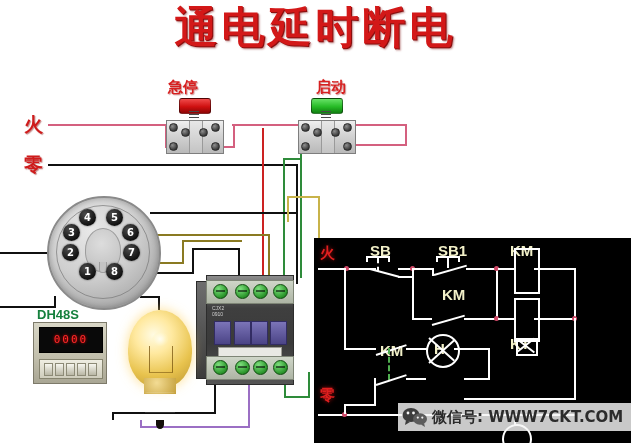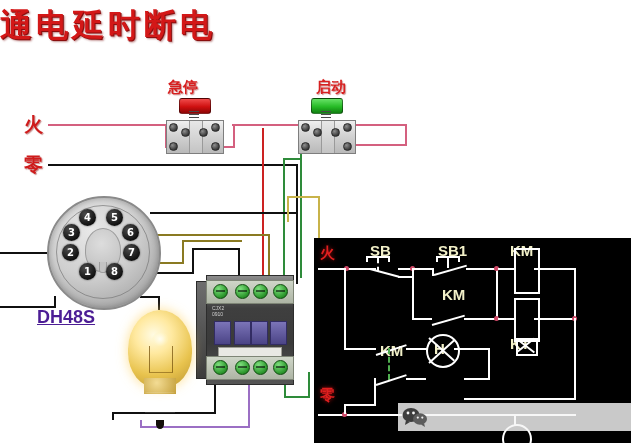--- a/index.html
+++ b/index.html
@@ -5,24 +5,24 @@
   html,body{margin:0;padding:0;}
   body{
     width:631px;height:443px;position:relative;overflow:hidden;
     background:#ffffff;
     font-family:"Liberation Sans","DejaVu Sans",sans-serif;
   }
   .stage{position:absolute;left:0;top:0;width:631px;height:443px;}
 
   
   #title{
-    position:absolute;left:0;top:2px;width:631px;text-align:left;
-    font-size:32px;font-weight:bold;color:#d31818;
+    position:absolute;left:0;top:2px;width:631px;text-align:center;
+    font-size:43px;font-weight:bold;color:#d31818;
     letter-spacing:4px;
-    font-family:Liberation Mono, monospace;
+    font-family:Liberation Serif, serif;
     text-shadow:1px 1px 0 #8a0f0f,2px 2px 2px rgba(120,10,10,.45);
     line-height:52px;
   }
 
   
   .w{position:absolute;}
   .wh{height:2px;}
   .wv{width:2px;}
 
   
@@ -90,24 +90,23 @@
   .pin{
     position:absolute;width:17px;height:17px;border-radius:50%;
     background:radial-gradient(circle at 36% 30%,#4a4a4a,#111 70%,#000 100%);
     color:#fff;font-size:10px;font-weight:bold;line-height:17px;text-align:center;
     font-family:"DejaVu Sans",sans-serif;
     box-shadow:0 0 2px rgba(0,0,0,.6);
   }
 
   
   #timerlabel{
-    position:absolute;left:37px;top:307px;font-size:18px;font-weight:bold;
-    color:#4c1d95;font-family:"Liberation Sans",sans-serif;
+    position:absolute;left:37px;top:307px;font-size:13px;font-weight:bold;
+    color:#15803d;font-family:"Liberation Sans",sans-serif;
     text-shadow:1px 1px 0 rgba(255,255,255,.8);
-    text-decoration:underline;
   }
   #timer{
     position:absolute;left:33px;top:322px;width:72px;height:60px;
     background:linear-gradient(180deg,#d8d6c6 0%,#c3c0ad 55%,#a9a694 100%);
     border:1px solid #7d7a6a;
   }
   #timer .screen{
     position:absolute;left:5px;top:4px;width:62px;height:24px;background:#090909;
     border:1px solid #000;
   }
@@ -343,20 +342,32 @@
     <div class="pin" style="left:13px;top:46px;">2</div>
     <div class="pin" style="left:14px;top:26px;">3</div>
     <div class="pin" style="left:30px;top:11px;">4</div>
     <div class="pin" style="left:57px;top:11px;">5</div>
     <div class="pin" style="left:73px;top:26px;">6</div>
     <div class="pin" style="left:74px;top:46px;">7</div>
     <div class="pin" style="left:57px;top:65px;">8</div>
   </div>
 
   <div id="timerlabel">DH48S</div>
+  <div id="timer">
+    <div class="screen">
+      <div class="digits">0000</div>
+    </div>
+    <div class="dipstrip">
+      <div class="dip" style="left:4px;"></div>
+      <div class="dip" style="left:15px;"></div>
+      <div class="dip" style="left:26px;"></div>
+      <div class="dip" style="left:37px;"></div>
+      <div class="dip" style="left:48px;"></div>
+    </div>
+  </div>
 
   <div id="contactor">
     <div class="side"></div>
     <div class="mainbody"></div>
     <div class="termtop"></div>
     <div class="label">CJX2<br>0910</div>
     <div class="purpleblk" style="left:18px;"></div>
     <div class="purpleblk" style="left:38px;"></div>
     <div class="purpleblk" style="left:55px;"></div>
     <div class="purpleblk" style="left:74px;"></div>
@@ -470,15 +481,16 @@
     <svg id="wmicon" viewBox="0 0 26 20">
       <ellipse cx="9" cy="8" rx="8.5" ry="7" fill="#3d3d3d"></ellipse>
       <polygon points="4,13 3,18 8,15" fill="#3d3d3d"></polygon>
       <circle cx="6" cy="6" r="1.4" fill="#f5f5f5"></circle>
       <circle cx="11.5" cy="6" r="1.4" fill="#f5f5f5"></circle>
       <ellipse cx="18" cy="12" rx="7" ry="5.8" fill="#5c5c5c"></ellipse>
       <polygon points="22,16 23,20 19,17.5" fill="#5c5c5c"></polygon>
       <circle cx="15.8" cy="10.6" r="1.1" fill="#f0f0f0"></circle>
       <circle cx="20.3" cy="10.6" r="1.1" fill="#f0f0f0"></circle>
     </svg>
+    <span id="wmtext">微信号: WWW7CKT.COM</span>
   </div>
 
 </div>
 
 </body></html>

